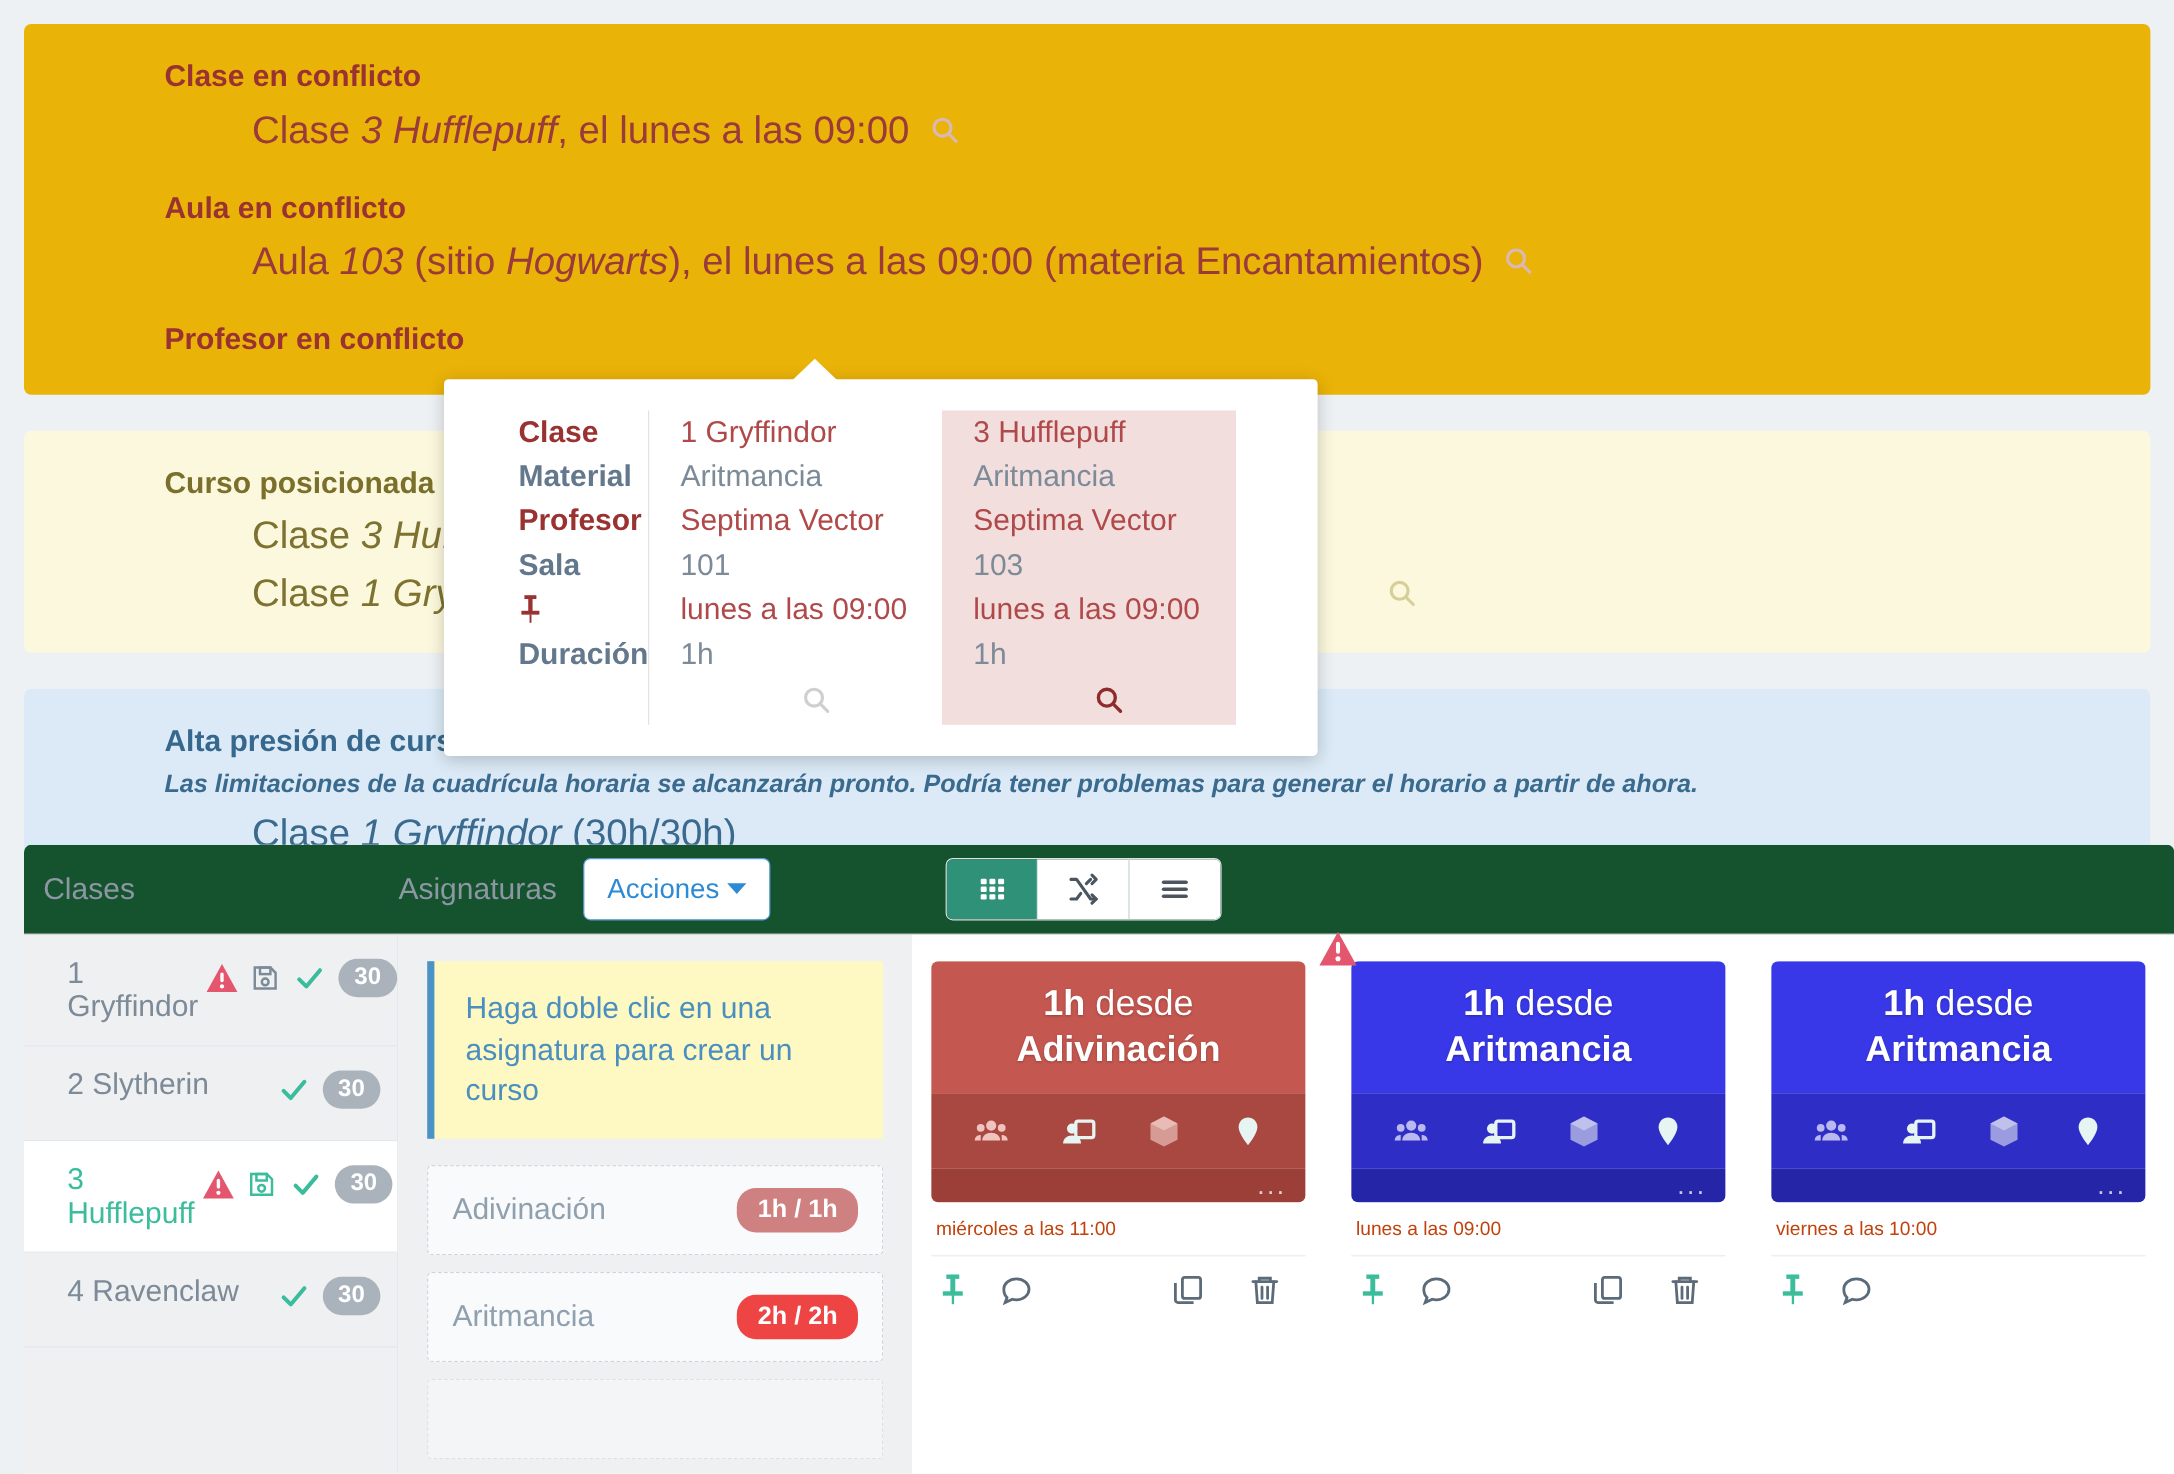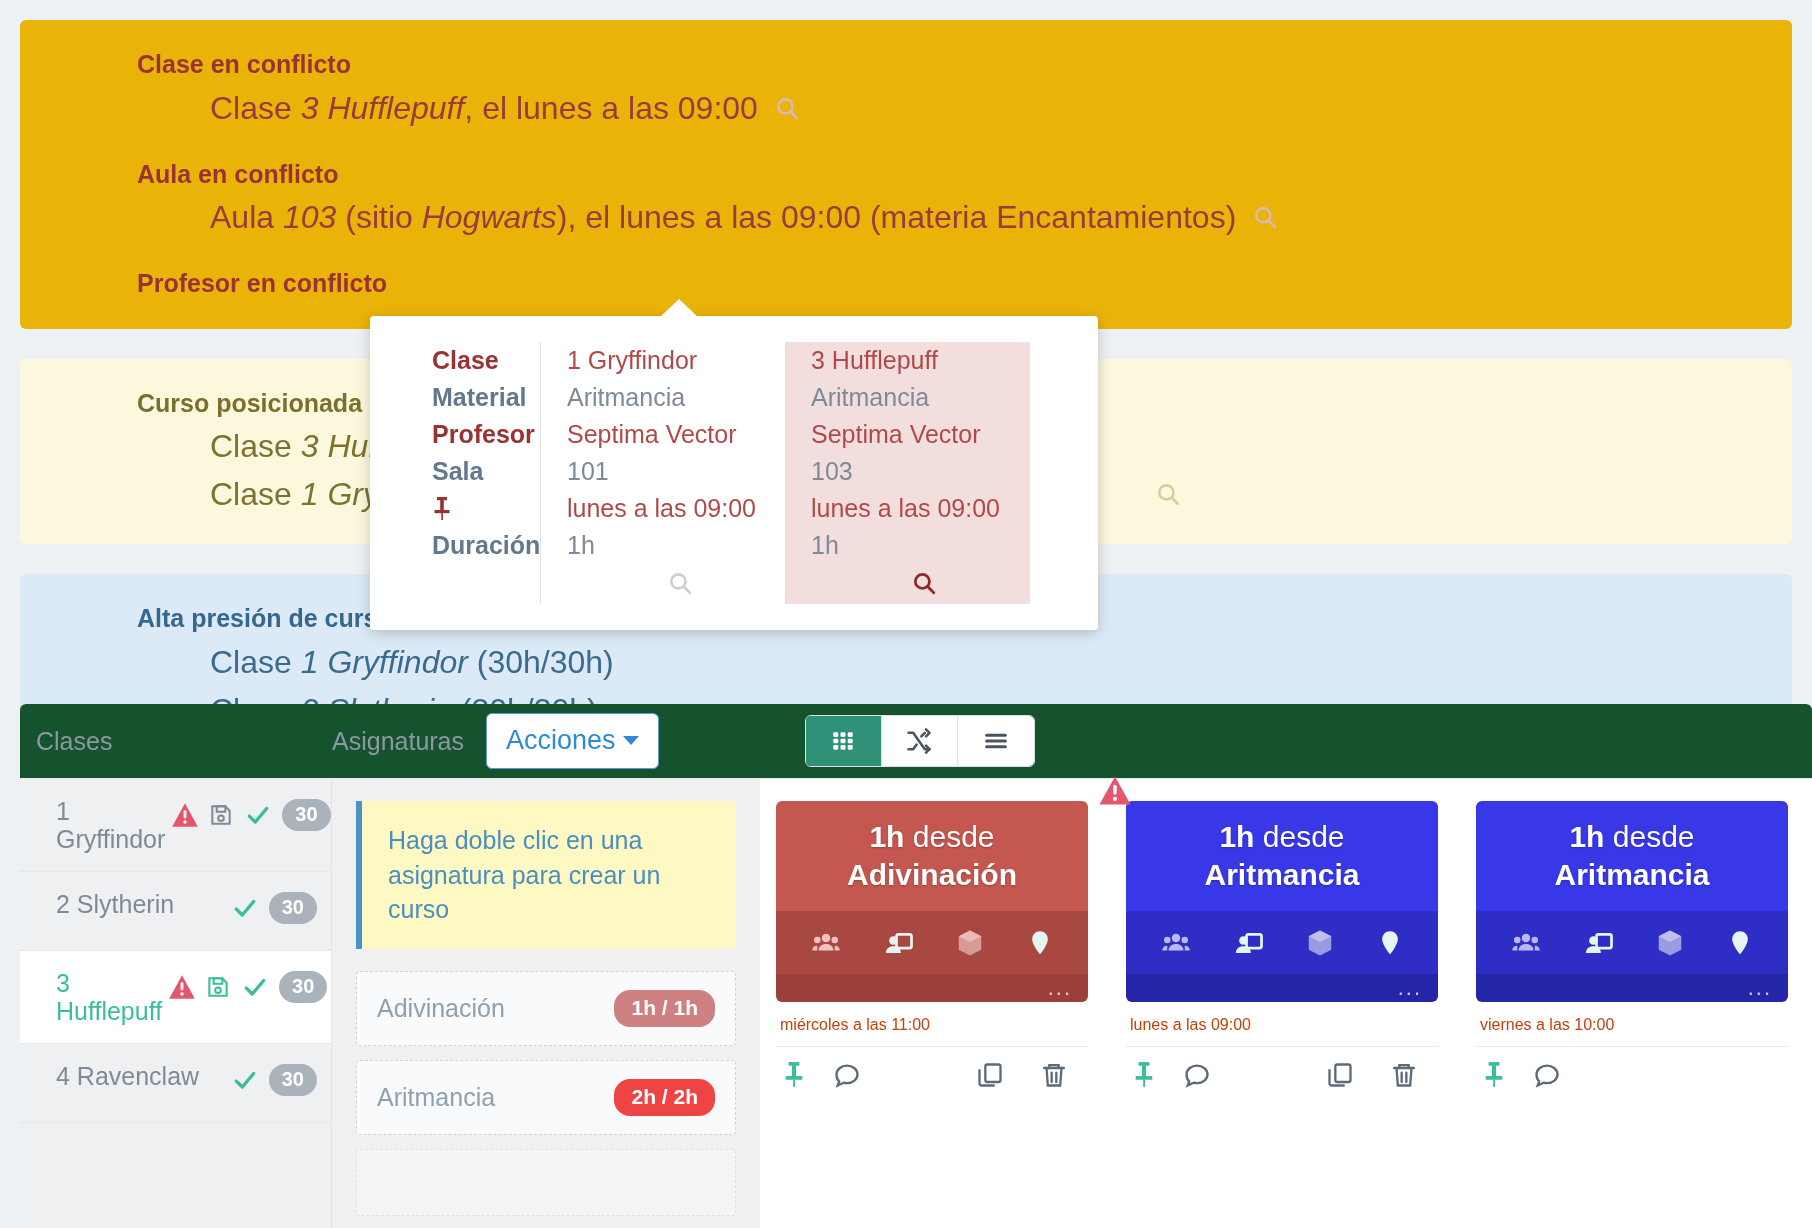--- a/index.html
+++ b/index.html
@@ -94,21 +94,21 @@
     width: 312px; padding-left: 16px;
     font-size: 25px; color: #8c97a3;
   }
   .tb-asig { font-size: 25px; color: #8c97a3; padding-left: 0px; }
   .btn-acciones {
     margin-left: 22px;
     border: 1px solid #5b9bd5;
     border-radius: 6px;
     color: #2e8ad4;
     background: #fff;
-    font-size: 27px;
+    font-size: 23px;
     padding: 11px 19px 12px 19px;
     display: flex; align-items: center; gap: 7px;
     cursor: pointer;
   }
   .caret {
     width: 0; height: 0;
     border-left: 8px solid transparent;
     border-right: 8px solid transparent;
     border-top: 9px solid #2e8ad4;
   }
@@ -234,20 +234,21 @@
           <svg viewBox="0 0 24 24" fill="none" stroke="#d6cf9a" stroke-width="2.4" stroke-linecap="round">
             <circle cx="10.5" cy="10.5" r="6.5"></circle>
             <line x1="15.5" y1="15.5" x2="21" y2="21"></line>
           </svg>
         </span>
     </div>
   </div>
 
   <div class="alert info" style="margin-top:30px;">
     <h3>Alta presión de curso</h3>
+    <div class="sub">Las limitaciones de la cuadrícula horaria se alcanzarán pronto. Podría tener problemas para generar el horario a partir de ahora.</div>
     <div class="detail">
         <span><span>Clase </span><i>1 Gryffindor</i><span> (30h/30h)</span></span>
       </div>
     <div class="detail">
         <span><span>Clase </span><i>2 Slytherin</i><span> (30h/30h)</span></span>
       </div>
     <div class="detail">
         <span><span>Clase </span><i>3 Hufflepuff</i><span> (30h/30h)</span></span>
       </div>
     <div class="detail">

